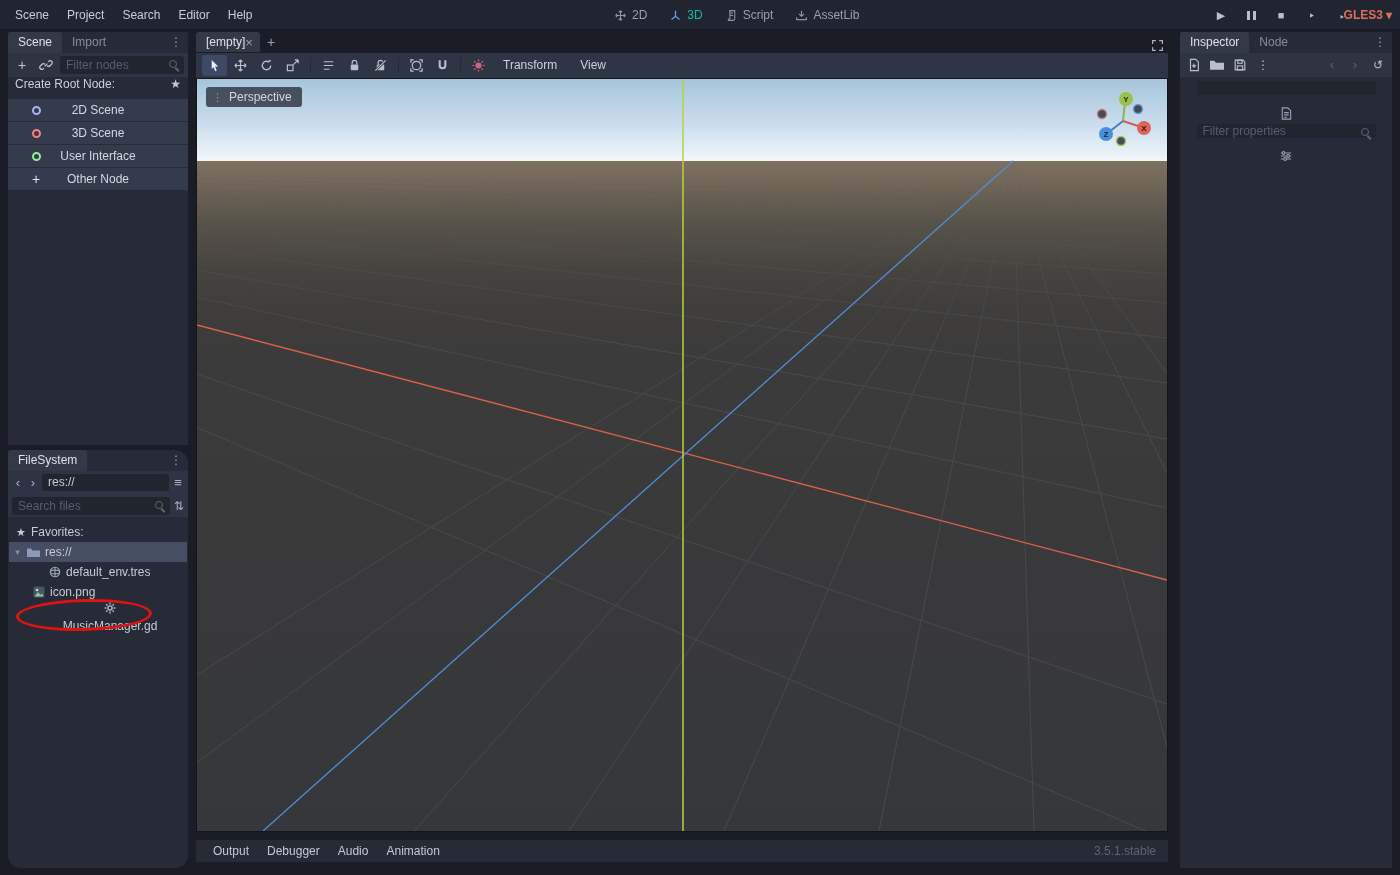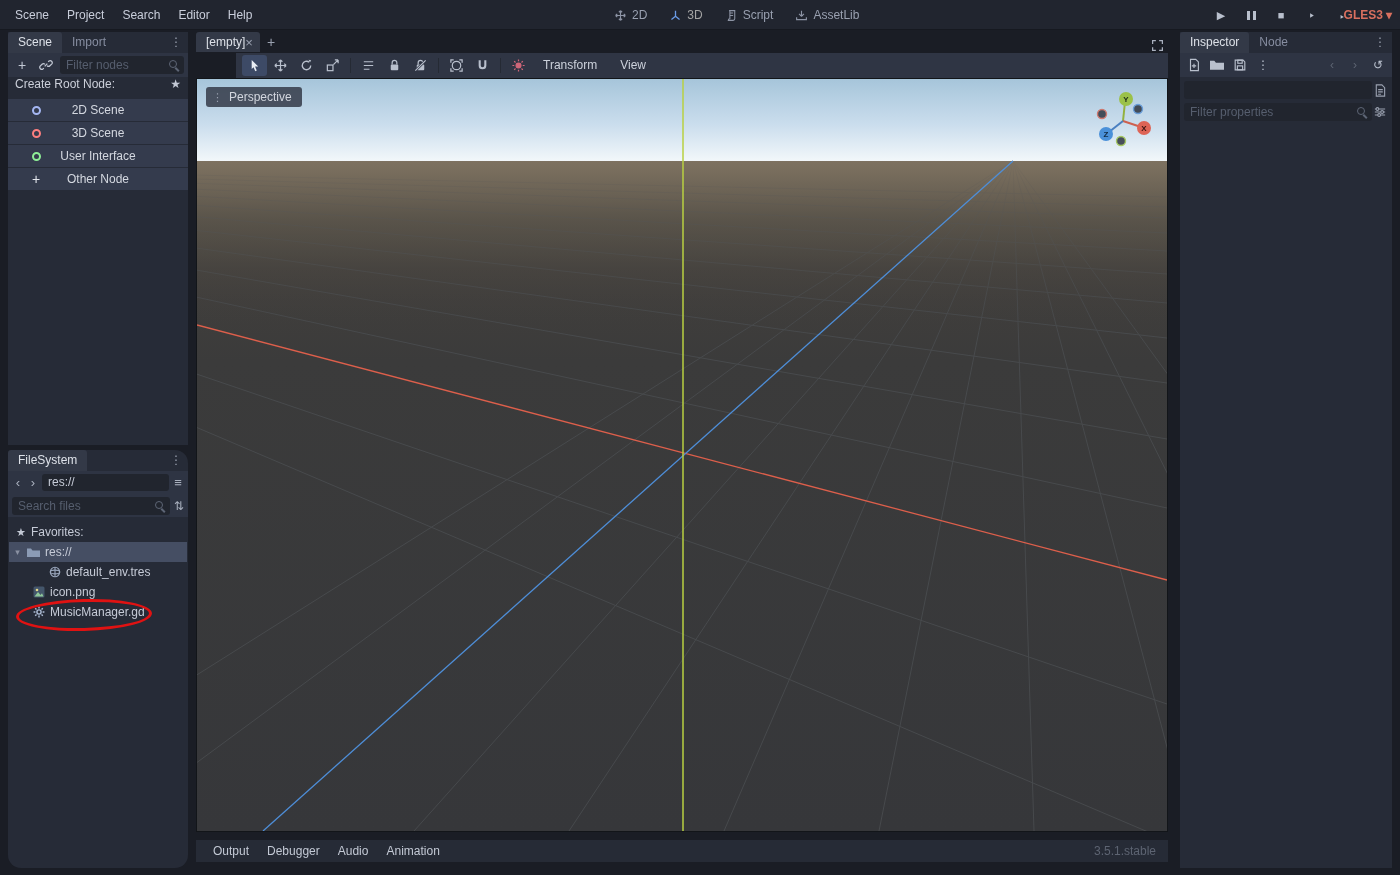--- a/index.html
+++ b/index.html
@@ -16,21 +16,21 @@
   input { font-family:inherit; }
   input::placeholder { color:#565e6e; }
 
   
   .topbar { position:absolute; left:0; top:0; width:1400px; height:30px; background:#21252f; display:flex; align-items:center; border-bottom:1px solid #161920; }
   .menus { display:flex; padding-left:6px; }
   .menu { padding:0 9px; line-height:30px; color:#c9cedb; cursor:default; }
   .workspaces { position:absolute; left:606px; top:0; height:30px; display:flex; align-items:center; gap:6px; }
   .ws { display:flex; align-items:center; gap:5px; padding:0 8px; height:30px; color:#99a0b0; }
   .ws svg { stroke:#8d94a5; }
-  .ws.active { color:#a3a3a3; }
+  .ws.active { color:#14b8a6; }
   .ws.active svg { stroke:#6a9ce8; }
   .playback { position:absolute; left:1212px; top:0; height:30px; display:flex; align-items:center; gap:12px; color:#b9c0cd; }
   .pb { display:inline-flex; align-items:center; justify-content:center; width:18px; height:18px; font-size:11px; }
   .pb.pause i { display:inline-block; width:3px; height:9px; background:currentColor; margin:0 1.5px; }
   .renderer { position:absolute; right:8px; top:0; height:30px; display:flex; align-items:center; gap:3px; color:#d9705f; font-weight:bold; font-size:12px; }
 
   
   .tabbar { height:21px; display:flex; align-items:flex-end; background:transparent; }
   .tab { padding:0 10px; line-height:21px; color:#868da0; border-radius:3px 3px 0 0; }
   .tab.active { background:#333947; color:#dde1e8; }
@@ -74,39 +74,39 @@
   .tw { color:#8a91a2; font-size:9px; width:9px; text-align:center; }
   .ficon { display:inline-flex; width:13px; justify-content:center; }
 
   
   .center { position:absolute; left:196px; top:32px; width:972px; height:830px; }
   .scene-tabbar { height:20px; display:flex; align-items:flex-end; }
   .scene-tab { background:#333947; border-radius:3px 3px 0 0; padding:0 7px 0 10px; height:20px; display:flex; align-items:center; color:#dde1e8; }
   .scene-tab .close { color:#9aa1b0; font-size:13px; }
   .newtab { margin-left:7px; color:#9aa1b0; font-size:14px; line-height:20px; }
   .expandbtn { margin-left:auto; margin-right:4px; display:inline-flex; color:#aab1bf; }
-  .vp-toolbar { position:absolute; top:21px; left:0; right:0; height:25px; background:#2f3544; display:flex; align-items:center; gap:1px; padding:0 6px;margin-left:40px; }
+  .vp-toolbar { position:absolute; top:21px; left:0; right:0; height:25px; background:#2f3544; display:flex; align-items:center; gap:1px; padding:0 6px; }
   .ticon { width:25px; height:21px; display:inline-flex; align-items:center; justify-content:center; color:#b9c0cd; }
   .ticon.active { background:#3d4a66; border-radius:3px; color:#eaeef4; }
   .tsep { width:1px; height:15px; background:#252a34; margin:0 4px; }
   .menu-label { padding:0 11px; color:#ccd1db; line-height:25px; }
   .viewport { position:absolute; top:46px; left:0; width:972px; height:754px; background:#36373a; border:1px solid #121519; }
   .world { position:absolute; left:0; top:0; width:970px; height:752px; display:block; }
   .persp { position:absolute; left:9px; top:8px; background:rgba(52,58,72,0.85); border-radius:3px; height:20px; display:flex; align-items:center; gap:6px; padding:0 10px 0 6px; color:#d2d6de; }
   .persp .pdots { color:#9aa1b0; font-size:11px; }
   .gizmo { position:absolute; right:12px; top:10px; }
   .bottom-bar { position:absolute; left:0; right:0; bottom:0; height:22px; background:#262b36; display:flex; align-items:center; padding:0 8px; }
   .bb-tab { padding:0 9px; color:#c3c9d5; line-height:22px; }
   .version { margin-left:auto; color:#5d6472; padding-right:4px; }
 
   
   .insp-toolbar { height:24px; background:#2e3443; display:flex; align-items:center; gap:5px; padding:0 5px; }
   .iicon { display:inline-flex; align-items:center; justify-content:center; width:18px; height:18px; color:#b9c0cd; }
   .iicon.dim { color:#5d6472; }
-  .insp-row { display:flex; align-items:center; gap:0; padding:4px 4px 0 4px; }
+  .insp-row { display:flex; align-items:center; gap:12px; padding:4px 4px 0 4px;flex-direction:column; }
   .side-ico { display:inline-flex; color:#9aa1b0; width:16px; justify-content:center; }
 
   
   .annotation { position:absolute; left:16px; top:599px; width:136px; height:32px; border:3.5px solid #e01212; border-radius:50%; transform:rotate(-1.5deg); z-index:60; pointer-events:none; }
 </style>
 </head>
 <body>
 
 <header class="topbar">
   <nav class="menus">
@@ -269,21 +269,21 @@
       <div class="tree-row" style="padding-left:24px;">
         <span class="ficon">
           <svg width="12" height="12" viewBox="0 0 12 12">
               <rect x="0.5" y="0.5" width="11" height="11" rx="1.5" fill="#44566b"></rect>
               <circle cx="4" cy="4" r="1.3" fill="#e5d98a"></circle>
               <path d="M1.5 10.5 L5 6 L7.5 9 L9 7.2 L10.5 10.5 Z" fill="#8fc79a"></path>
             </svg>
         </span>
         <span>icon.png</span>
       </div>
-      <div class="tree-row" style="padding-left:24px;">
+      <div class="tree-row" style="padding-left:24px;flex-direction:column;">
         <span class="ficon">
           <svg width="12" height="12" viewBox="0 0 12 12" fill="none" stroke="#aebdd6" stroke-width="1.4">
               <circle cx="6" cy="6" r="2.1"></circle>
               <path d="M6 0.6 V2.4 M6 9.6 V11.4 M0.6 6 H2.4 M9.6 6 H11.4 M2.2 2.2 L3.5 3.5 M8.5 8.5 L9.8 9.8 M9.8 2.2 L8.5 3.5 M3.5 8.5 L2.2 9.8"></path>
             </svg>
         </span>
         <span>MusicManager.gd</span>
       </div>
     </div>
   </div>

